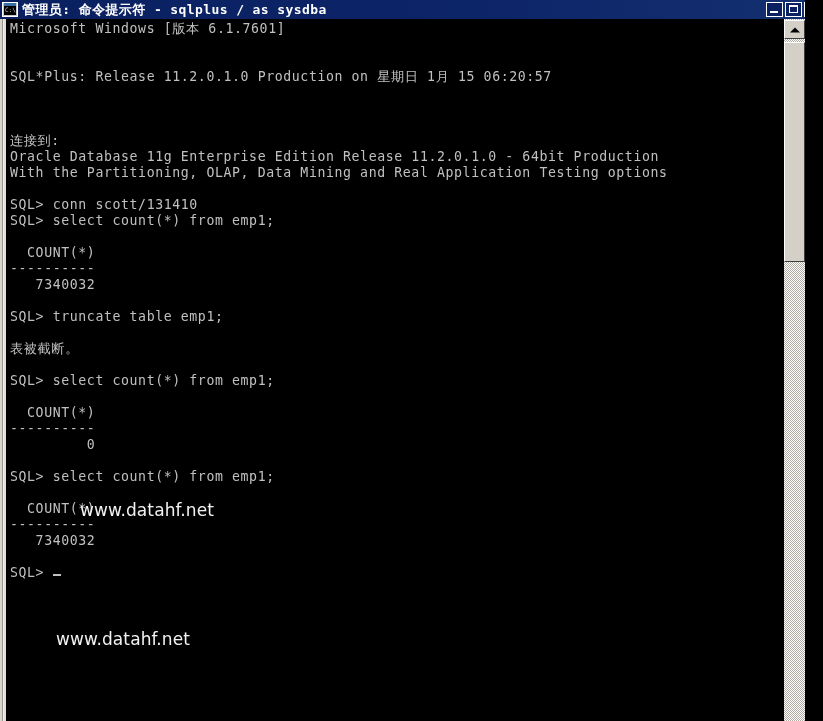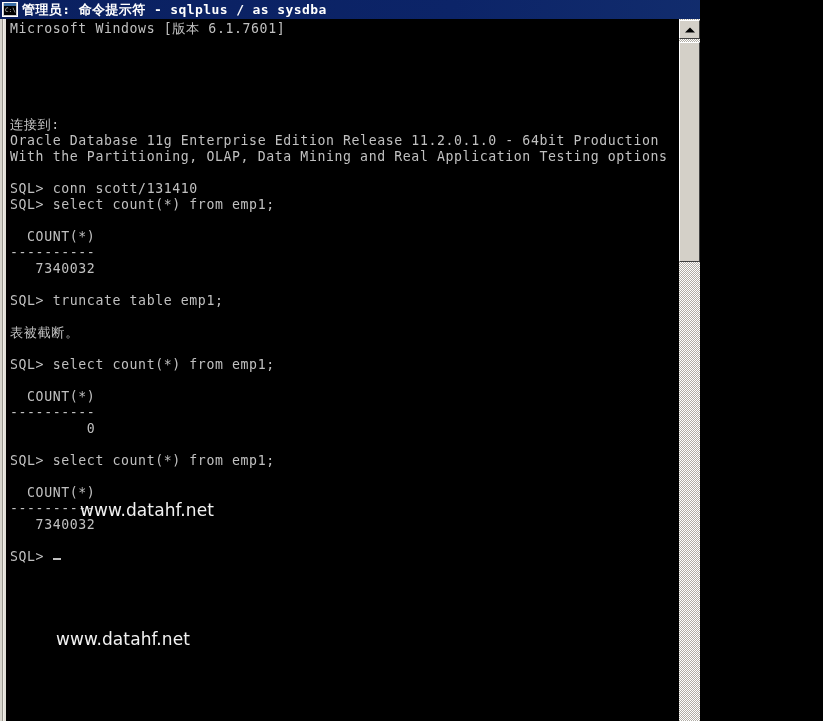--- a/index.html
+++ b/index.html
@@ -9,21 +9,21 @@
   }
   body {
     width: 823px;
     height: 721px;
     overflow: hidden;
     font-family: "DejaVu Sans Mono", monospace;
   }
 
   #window {
     position: relative;
-    width: 700px;
+    width: 805px;
     height: 721px;
     background: #000000;
     overflow: hidden;
   }
 
   
   #titlebar {
     position: absolute;
     left: 0; top: 0;
     width: 823px;
@@ -270,20 +270,21 @@
     <div class="s3"></div>
     <div class="s4"></div>
     <div class="s5"></div>
   </div>
 
   <div id="console">
     <div id="lines">
         <div class="line">Microsoft Windows [版本 6.1.7601]</div>
         <div class="line blank">&nbsp;</div>
         <div class="line blank">&nbsp;</div>
+        <div class="line">SQL*Plus: Release 11.2.0.1.0 Production on 星期日 1月 15 06:20:57</div>
         <div class="line blank">&nbsp;</div>
         <div class="line blank">&nbsp;</div>
         <div class="line blank">&nbsp;</div>
         <div class="line">连接到:</div>
         <div class="line">Oracle Database 11g Enterprise Edition Release 11.2.0.1.0 - 64bit Production</div>
         <div class="line">With the Partitioning, OLAP, Data Mining and Real Application Testing options</div>
         <div class="line blank">&nbsp;</div>
         <div class="line">SQL&gt; conn scott/131410</div>
         <div class="line">SQL&gt; select count(*) from emp1;</div>
         <div class="line blank">&nbsp;</div>

